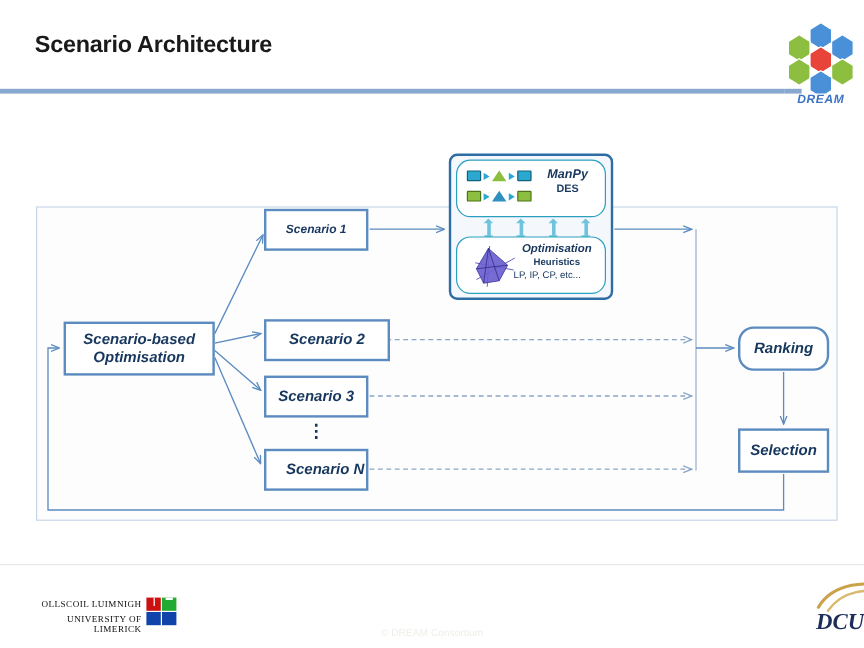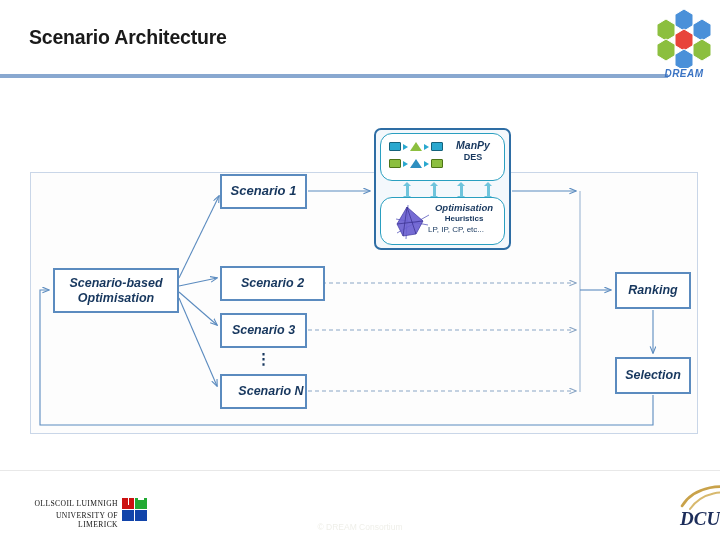--- a/index.html
+++ b/index.html
@@ -22,21 +22,21 @@
   .title-rule{
     position:absolute;left:0;top:74px;width:654px;height:4px;
     background:#89a8d0;
   }
   .title-rule-short{
     position:absolute;left:654px;top:74px;width:14px;height:4px;
     background:#89a8d0;
   }
 
   
-  .dream-logo{position:absolute;left:653px;top:6px;width:62px;height:80px;}
+  .dream-logo{position:absolute;left:653px;top:16px;width:62px;height:80px;}
   .dream-word{
     position:absolute;left:0;top:62px;width:62px;text-align:center;
     font-size:10px;font-style:italic;font-weight:bold;color:#3b74c4;
     letter-spacing:0.5px;
   }
 
   
   .diagram{
     position:absolute;left:30px;top:172px;width:668px;height:262px;
     border:1px solid #c9d6e8;
@@ -51,25 +51,25 @@
     background:#ffffff;
     box-sizing:border-box;
     display:flex;align-items:center;justify-content:center;
     text-align:center;
     font-style:italic;font-weight:bold;
     color:#17375e;
     font-family:"Liberation Sans", sans-serif;
     line-height:1.15;
   }
   #box-sbo   {left:53px; top:268px; width:126px;height:45px; font-size:12.5px;}
-  #box-sc1   {left:220px;top:174px; width:87px; height:35px; font-size:13px;}
+  #box-sc1   {left:220px;top:174px; width:87px; height:35px; font-size:10px;}
   #box-sc2   {left:220px;top:266px; width:105px; height:35px; font-size:12.5px;}
   #box-sc3   {left:220px;top:313px; width:87px; height:35px; font-size:12.5px;}
   #box-scN   {left:220px;top:374px; width:87px; height:35px; font-size:12.5px;padding-left:15px;}
-  #box-rank  {left:615px;top:272px; width:76px; height:37px; font-size:12.5px;}
+  #box-rank  {left:615px;top:272px; width:76px; height:37px; font-size:12.5px;border-radius:13px;}
   #box-sel   {left:615px;top:357px; width:76px; height:37px; font-size:12.5px;}
 
   .ellipsis-dots{
     position:absolute;left:253px;top:348px;width:22px;height:22px;
     color:#17375e;font-size:15px;font-weight:bold;
     display:flex;align-items:center;justify-content:center;
     letter-spacing:1px;
   }
 
   

